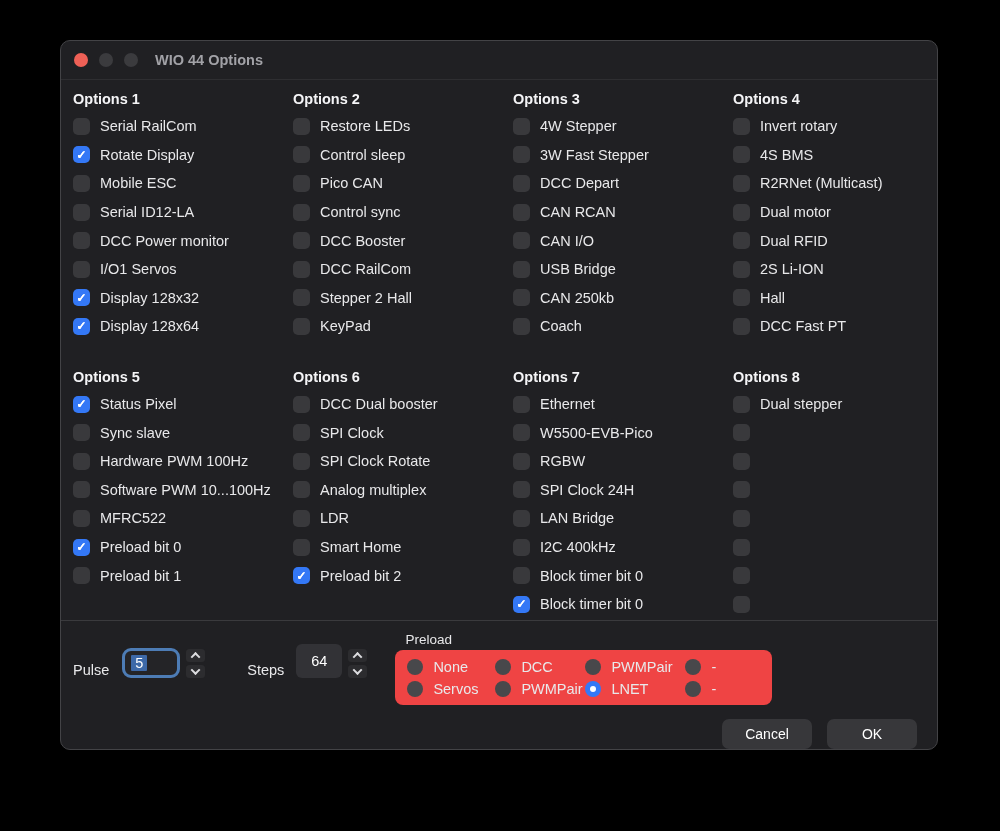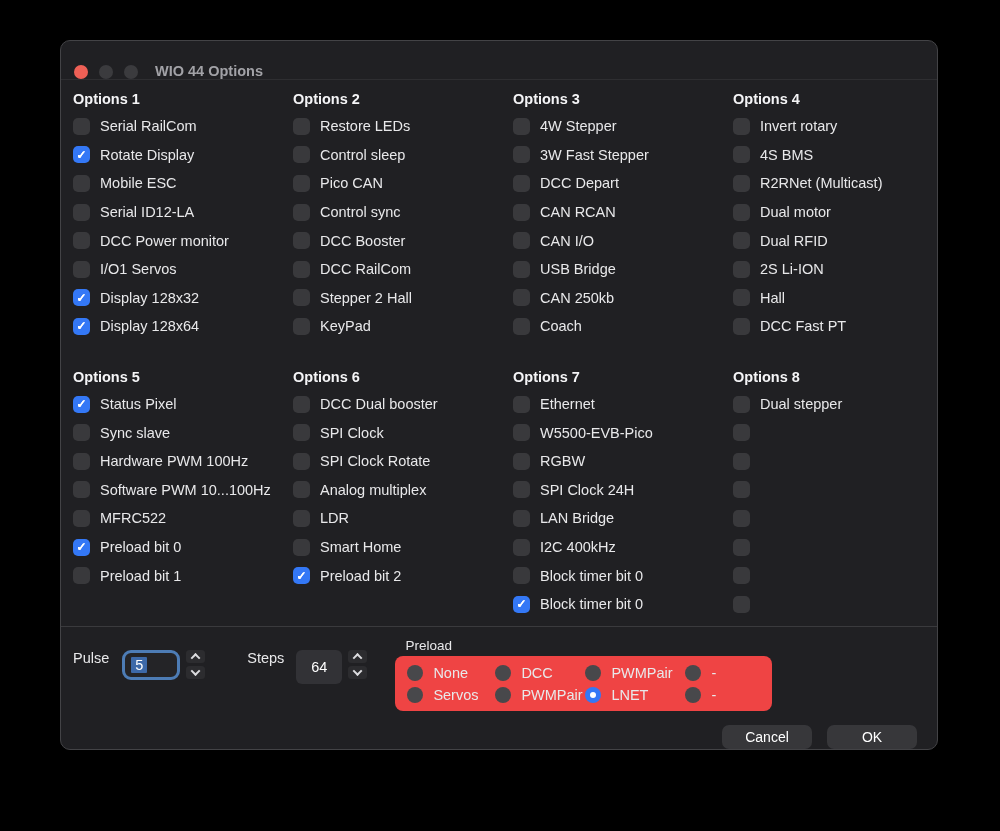--- a/index.html
+++ b/index.html
@@ -15,21 +15,21 @@
     background:#202023;
     border:1px solid #434346;
     border-radius:10px;
     box-sizing:border-box;
     box-shadow:0 22px 60px rgba(0,0,0,.65);
     display:flex; flex-direction:column;
   }
   
   .titlebar{
     height:38px; flex:none;
-    display:flex; align-items:flex-end;
+    display:flex; align-items:center;
     padding:0 13px;
     border-bottom:1px solid #2e2e31;
   }
   .traffic{display:flex; gap:11px; align-items:center;}
   .light{width:14px; height:14px; border-radius:50%;}
   .light.red{background:#ee6056;}
   .light.gray{background:#3b3b3e;}
   .win-title{
     margin-left:17px;
     color:#a2a2a7; font-weight:bold; font-size:14.5px;
@@ -59,21 +59,21 @@
   .check{
     color:#fff; font-size:12px; font-weight:bold; line-height:1;
     text-shadow:0 0 .6px #fff;
   }
   .cb-label{color:#e8e8ea; font-size:14.5px;}
   
   .separator{height:1px; background:#3a3a3d; flex:none;}
   
   .bottom{flex:none; padding:0 12px;}
   .controls{display:flex; align-items:flex-start;}
-  .pulse-steps{display:flex; align-items:flex-start; margin-top:23px;}
+  .pulse-steps{display:flex; align-items:flex-end; margin-top:23px;}
   .ctl-label{color:#e8e8ea; font-size:14.5px;}
   .pulse-field{
     margin-left:13px;
     width:58px; height:30px; box-sizing:border-box;
     border:3px solid #4d7cb5; border-radius:9px;
     background:#242427;
     display:flex; align-items:center; padding-left:6px;
   }
   .sel-value{
     color:#fff; font-size:14.5px;
@@ -118,21 +118,21 @@
     left:5px; top:5px; width:6px; height:6px;
     border-radius:50%; background:#fff;
   }
   .radio-label{color:#e8e8ea; font-size:14.5px;}
   
   .buttons{
     display:flex; justify-content:flex-end; gap:15px;
     padding:14px 8px 0;
   }
   .btn{
-    width:90px; height:24px;
+    width:90px; height:30px;
     background:#37373a; border:none; border-radius:7px;
     color:#fff; font-size:14px;
     font-family:"Liberation Sans", sans-serif;
     display:flex; align-items:center; justify-content:center;
   }
 </style>
 </head>
 <body>
 
 <div class="window">

